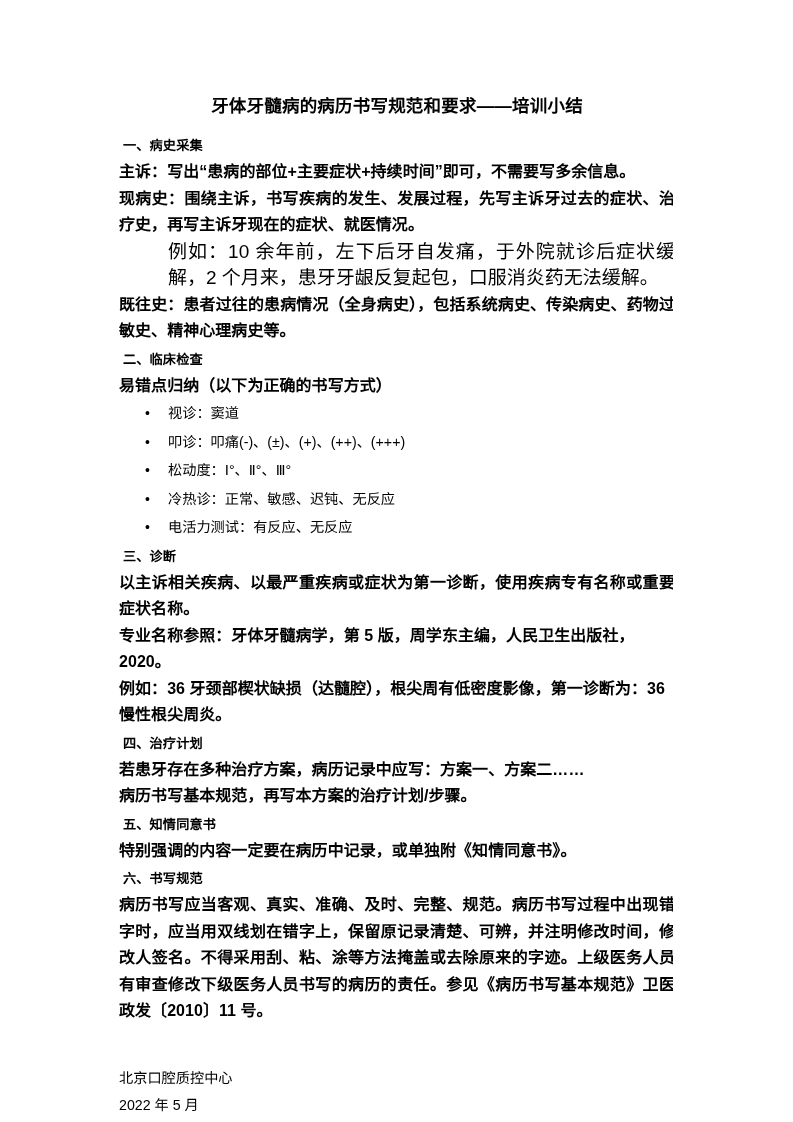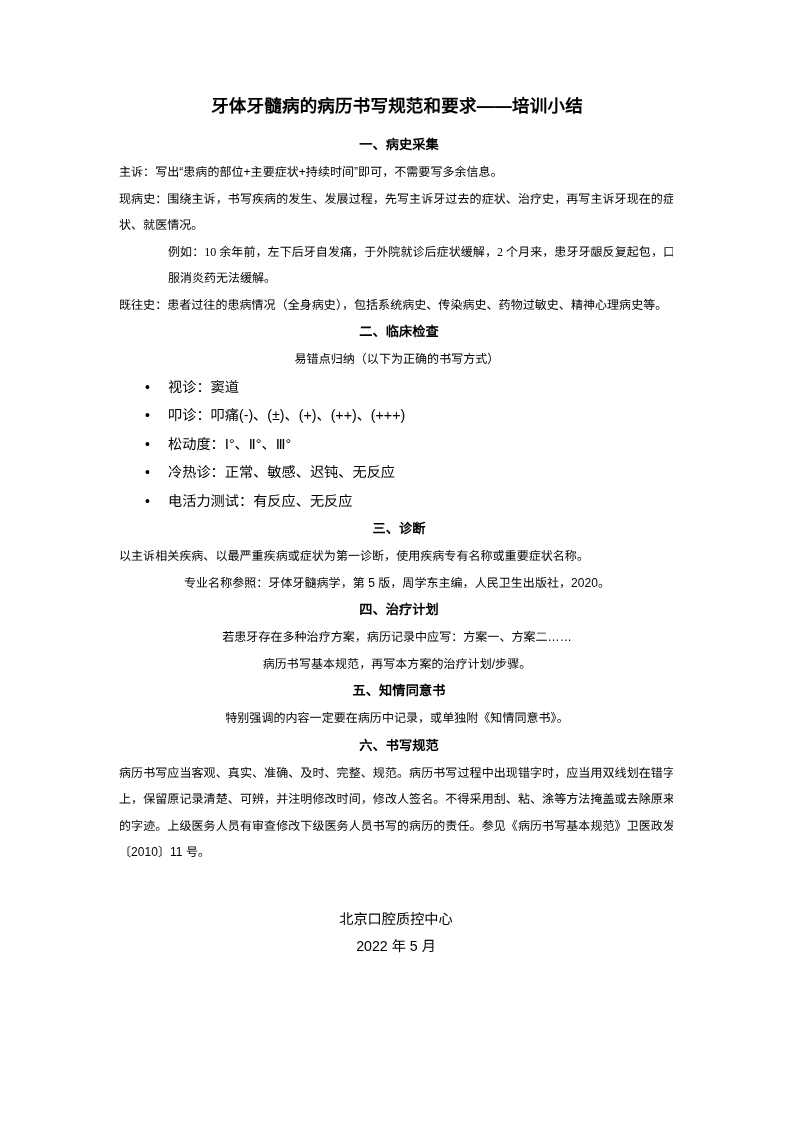--- a/index.html
+++ b/index.html
@@ -38,45 +38,45 @@
     font-size: 17.5px;
     line-height: 28px;
     text-align: center;
     letter-spacing: 0.2px;
     margin: 0 0 13px 0;
     white-space: nowrap;
   }
 
   
   .sec-head {
-    font-family: Liberation Mono, monospace;
+    font-family: Liberation Sans, sans-serif;
     font-weight: bold;
     font-size: 13.2px;
     line-height: 25px;
     margin: 2px 0 1px 4px;
     letter-spacing: 0.1px;
-    text-align: center;
   }
 
   
   .para {
     font-family: "Liberation Sans", "DejaVu Sans", sans-serif;
-    font-size: 12px;
+    font-size: 16px;
     line-height: 26.5px;
     margin: 0;
     text-align: justify;
     text-justify: inter-ideograph;
     letter-spacing: 0.05px;
+    font-weight: bold;
   }
-  .para.nojust { text-align: center; }
+  .para.nojust { text-align: left; }
 
   
   .example {
-    font-family: Liberation Serif, serif;
-    font-size: 12px;
+    font-family: Liberation Sans, sans-serif;
+    font-size: 19px;
     line-height: 26.5px;
     margin: 0;
     padding-left: 49px;
     text-align: justify;
     text-justify: inter-ideograph;
   }
 
   
   ul.bullets {
     list-style: none;
@@ -96,21 +96,21 @@
     position: absolute;
     left: 26px;
     top: 0;
     font-size: 14px;
     line-height: 28.5px;
   }
 
   
   .signature {
     margin-top: 40px;
-    text-align: center;
+    text-align: left;
     padding-right: 2px;
   }
   .signature .sig-line {
     font-family: "Liberation Sans", "DejaVu Sans", sans-serif;
     font-size: 14.2px;
     line-height: 27px;
   }
 </style>
 </head>
 <body>
@@ -147,20 +147,21 @@
       </li>
       <li>
         <span class="bullet-dot">•</span>
         <span>电活力测试：有反应、无反应</span>
       </li>
     </ul>
 
     <div class="sec-head">三、诊断</div>
     <p class="para">以主诉相关疾病、以最严重疾病或症状为第一诊断，使用疾病专有名称或重要症状名称。</p>
     <p class="para nojust">专业名称参照：牙体牙髓病学，第 5 版，周学东主编，人民卫生出版社，2020。</p>
+    <p class="para nojust">例如：36 牙颈部楔状缺损（达髓腔），根尖周有低密度影像，第一诊断为：36 慢性根尖周炎。</p>
 
     <div class="sec-head">四、治疗计划</div>
     <p class="para nojust">若患牙存在多种治疗方案，病历记录中应写：方案一、方案二……</p>
     <p class="para nojust">病历书写基本规范，再写本方案的治疗计划/步骤。</p>
 
     <div class="sec-head">五、知情同意书</div>
     <p class="para nojust">特别强调的内容一定要在病历中记录，或单独附《知情同意书》。</p>
 
     <div class="sec-head">六、书写规范</div>
     <p class="para">病历书写应当客观、真实、准确、及时、完整、规范。病历书写过程中出现错字时，应当用双线划在错字上，保留原记录清楚、可辨，并注明修改时间，修改人签名。不得采用刮、粘、涂等方法掩盖或去除原来的字迹。上级医务人员有审查修改下级医务人员书写的病历的责任。参见《病历书写基本规范》卫医政发〔2010〕11 号。</p>

